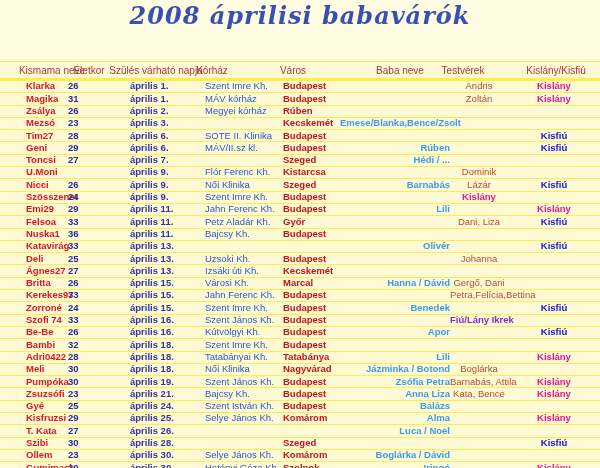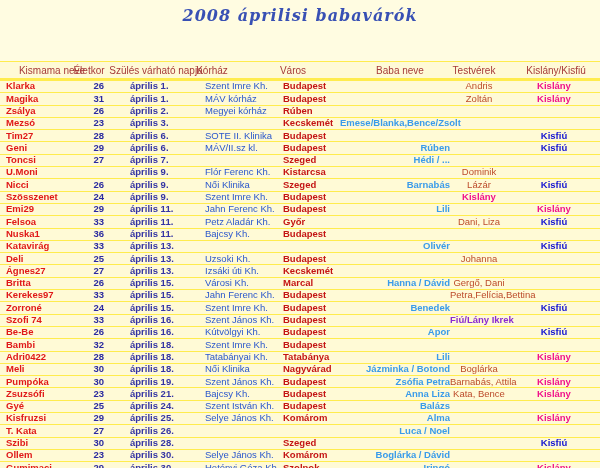--- a/index.html
+++ b/index.html
@@ -2,46 +2,46 @@
 <html style="--page-background: #FFFCE1; --row-background: #FFFAD6; --separator: #FFEC4D; --title: #3850B4; --header: #A63A3A; --name: #E01818; --age: #2A2AA0; --date: #3434A4; --hospital: #2B57CC; --city: #C41414; --baby: #3A9BEA; --siblings: #BC4A2A; --girl: #F0128C; --boy: #1414D2; --twins: #8A2BD2;"><head>
 <meta charset="utf-8">
 <style>
   html,body{margin:0;padding:0;}
   body{font-family:"Liberation Sans",sans-serif;}
   #page{position:relative;width:600px;height:468px;background:var(--page-background,#FFFCE1);overflow:hidden;}
 
   
   #title{margin:2px 0 0 0;height:27px;line-height:27px;text-align:center;
     font-family:"DejaVu Serif",serif;font-style:italic;font-weight:700;
-    font-size:16px;letter-spacing:1px;color:var(--title,#3850B4);}
+    font-size:24px;letter-spacing:1px;color:var(--title,#3850B4);}
 
   
   #header{position:relative;height:20px;box-sizing:border-box;
     border-top:1px solid var(--separator,#FFEC4D);
     border-bottom:3px solid var(--separator,#FFEC4D);
     background:var(--row-background,#FFFAD6);margin-top:32px;}
   .hdr{position:absolute;top:1px;line-height:15px;font-size:10px;white-space:nowrap;
     transform:translateX(-50%);color:var(--header,#A63A3A);}
   .hdr:nth-child(1){left:52px}
   .hdr:nth-child(2){left:89px}
   .hdr:nth-child(3){left:156px}
   .hdr:nth-child(4){left:212px}
   .hdr:nth-child(5){left:293px}
   .hdr:nth-child(6){left:400px}
-  .hdr:nth-child(7){left:474px}
+  .hdr:nth-child(7){left:463px}
   .hdr:nth-child(8){left:556px}
 
   
   .row{display:grid;grid-template-columns:68px 36px 101px 75px 60px 110px 58px 92px;
     height:12.3px;box-sizing:border-box;align-items:center;
     background:var(--row-background,#FFFAD6);
     border-bottom:1.5px solid var(--separator,#FFEC4D);}
   .cell{font-size:9.5px;line-height:10.5px;white-space:nowrap;}
-  .cell.name{padding-left:6px;font-weight:700;color:var(--name,#E01818);}
-  .cell.age{text-align:right;font-weight:700;color:var(--age,#2A2AA0);}
+  .cell.name{padding-left:26px;font-weight:700;color:var(--name,#E01818);}
+  .cell.age{text-align:left;font-weight:700;color:var(--age,#2A2AA0);}
   .cell.date{padding-left:26px;font-weight:700;color:var(--date,#3434A4);}
   .cell.hospital{color:var(--hospital,#2B57CC);}
   .cell.city{padding-left:3px;font-weight:700;color:var(--city,#C41414);}
   .cell.baby{text-align:right;font-weight:700;color:var(--baby,#3A9BEA);}
   .cell.siblings{text-align:center;color:var(--siblings,#BC4A2A);}
   .cell.gender{text-align:center;font-weight:700;}
   .cell.gender.girl{color:var(--girl,#F0128C);}
   .cell.gender.boy{color:var(--boy,#1414D2);}
   .cell.gender.twins{color:var(--twins,#8A2BD2);}
 

